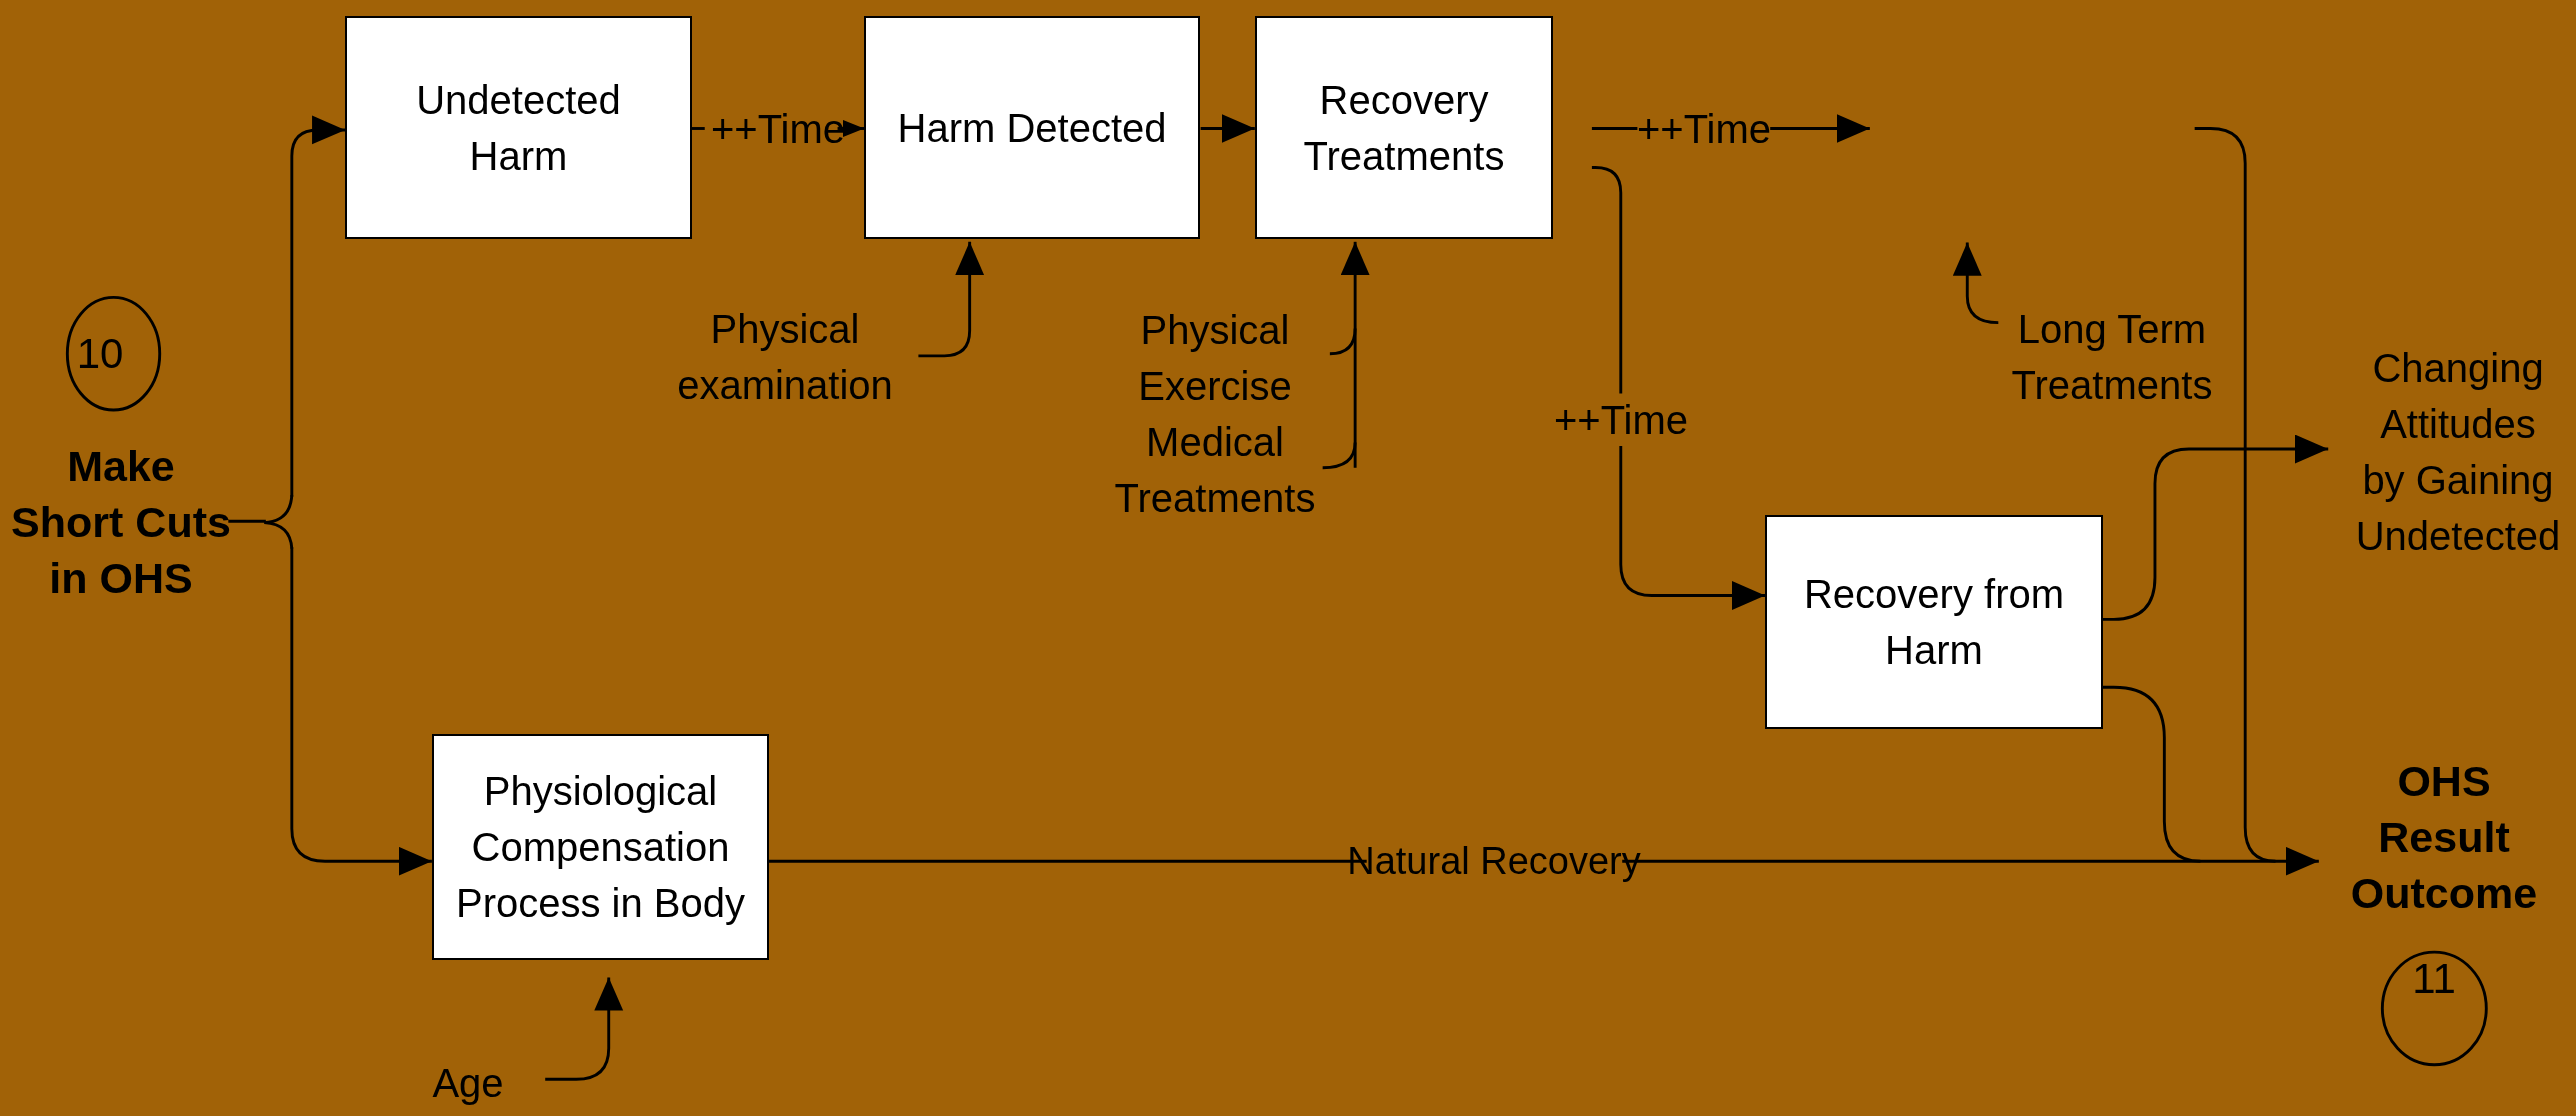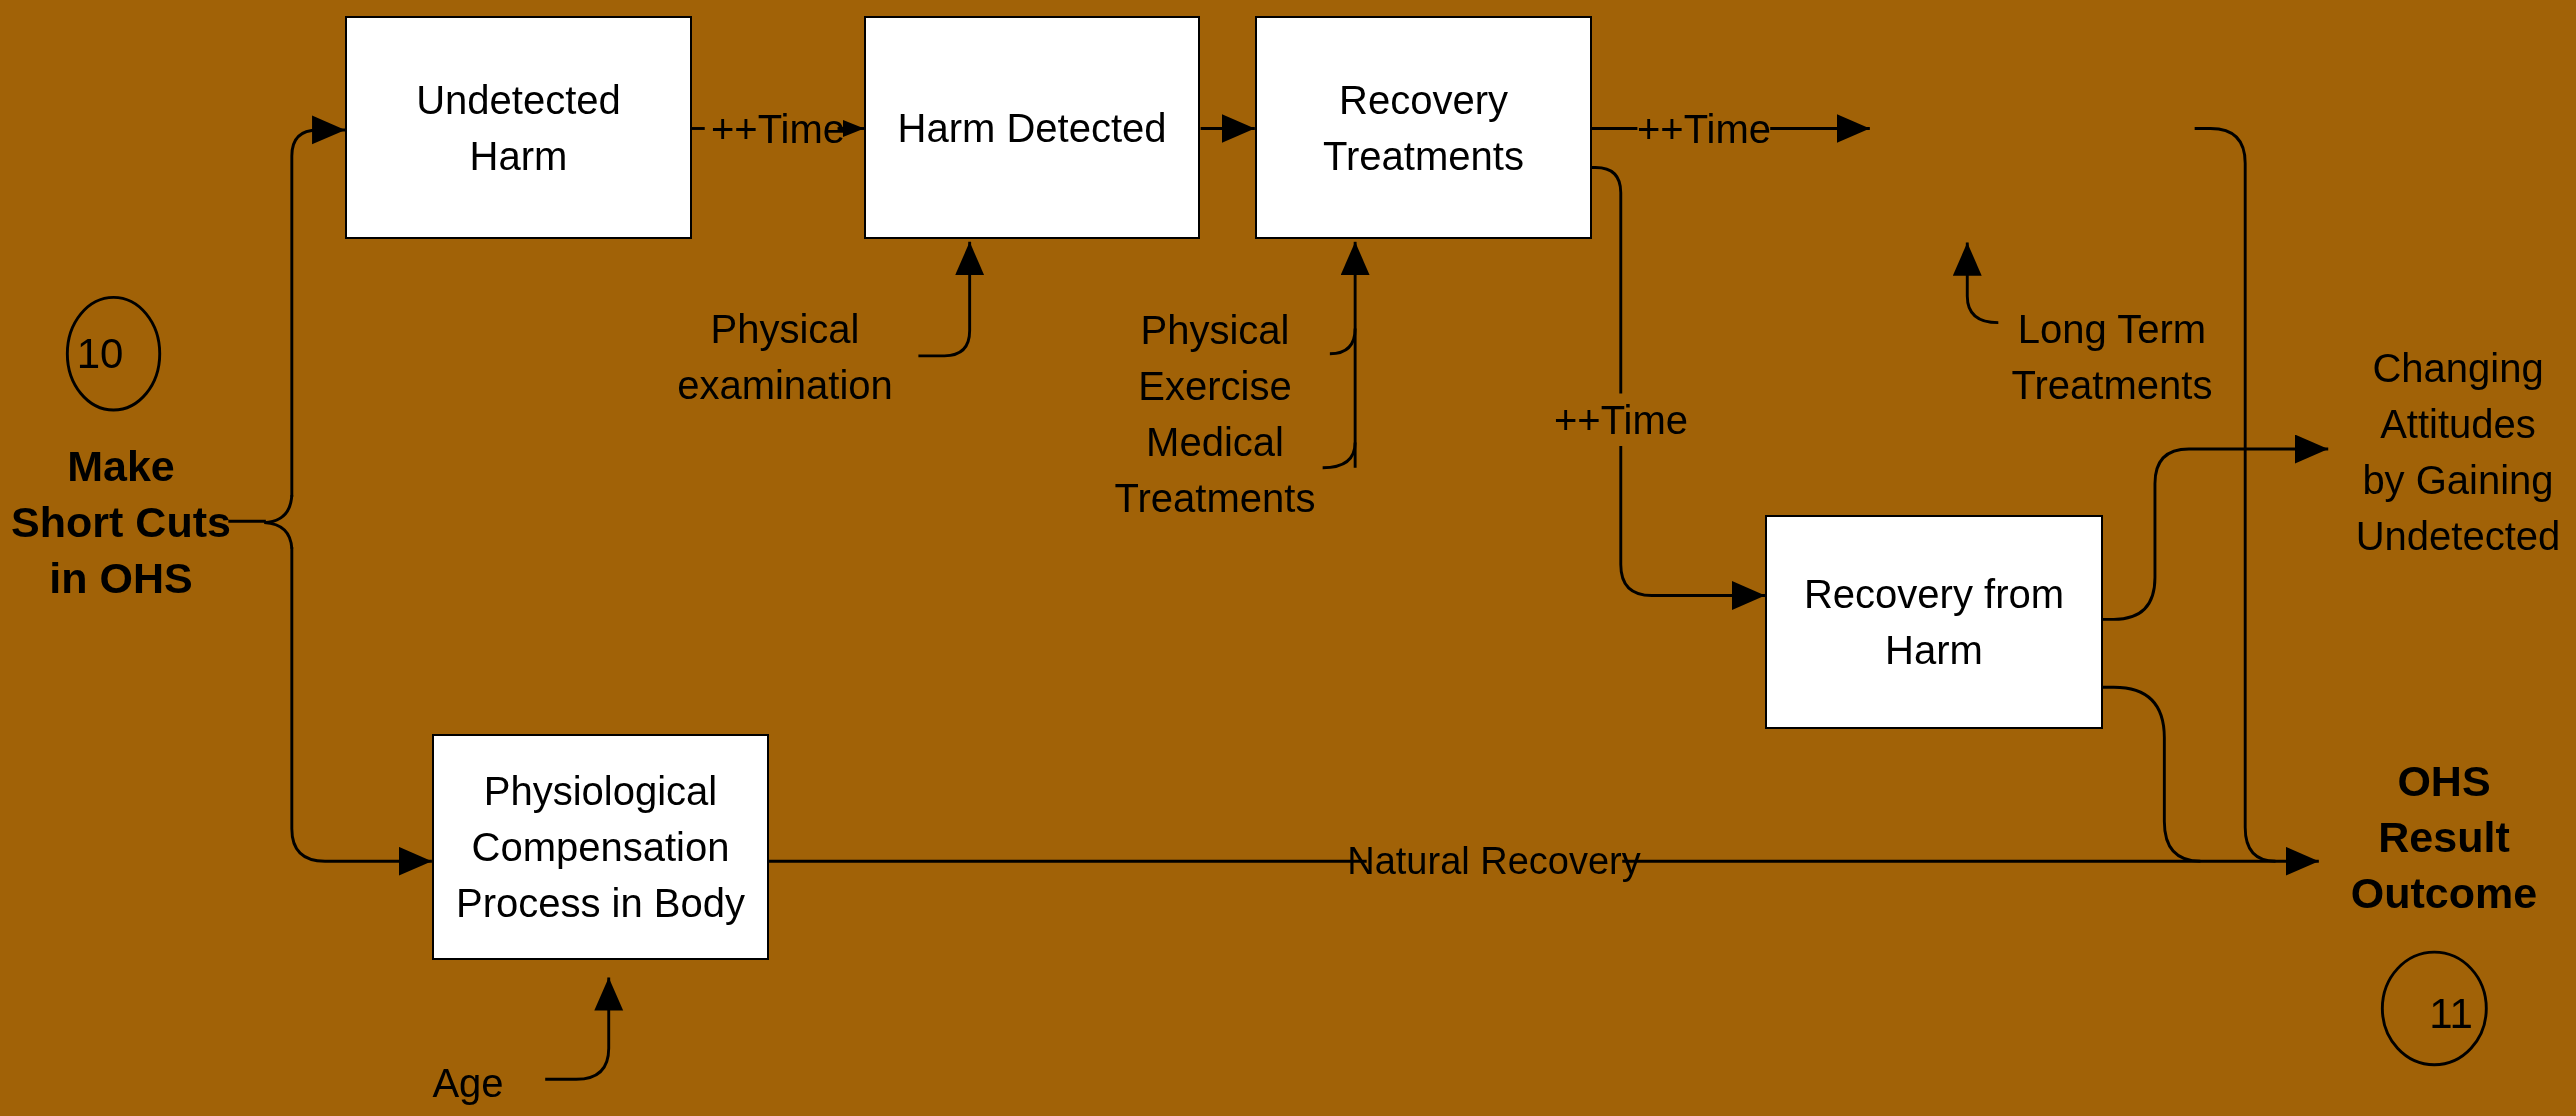--- a/index.html
+++ b/index.html
@@ -90,33 +90,33 @@
       <path d="M 1065 1193 H 1893"></path>
       <path d="M 2247 1193 H 3212" marker-end="url(#mA)"></path>
     </g>
   </svg>
 
   <div class="node" style="left:345px;top:16px;width:347px;height:223px;">Undetected
 Harm</div>
 
   <div class="node" style="left:864px;top:16px;width:336px;height:223px;">Harm Detected</div>
 
-  <div class="node" style="left:1255px;top:16px;width:337px;height:223px;">Recovery
+  <div class="node" style="left:1255px;top:16px;width:298px;height:223px;">Recovery
 Treatments</div>
 
 
   <div class="node" style="left:1765px;top:515px;width:338px;height:214px;">Recovery from
 Harm</div>
 
   <div class="node" style="left:432px;top:734px;width:337px;height:226px;">Physiological
 Compensation
 Process in Body</div>
 
   <div class="lbl num" style="left:100px;top:354px;">10</div>
-  <div class="lbl num" style="left:2434px;top:1014px;margin-left:17px;">11</div>
+  <div class="lbl num" style="left:2434px;top:979px;">11</div>
 
   <div class="lbl bold" style="left:121px;top:522px;">Make
 Short Cuts
 in OHS</div>
   <div class="lbl bold" style="left:2444px;top:837px;">OHS
 Result
 Outcome</div>
 
   <div class="lbl" style="left:778px;top:129px;">++Time</div>
   <div class="lbl" style="left:1704px;top:129px;">++Time</div>

